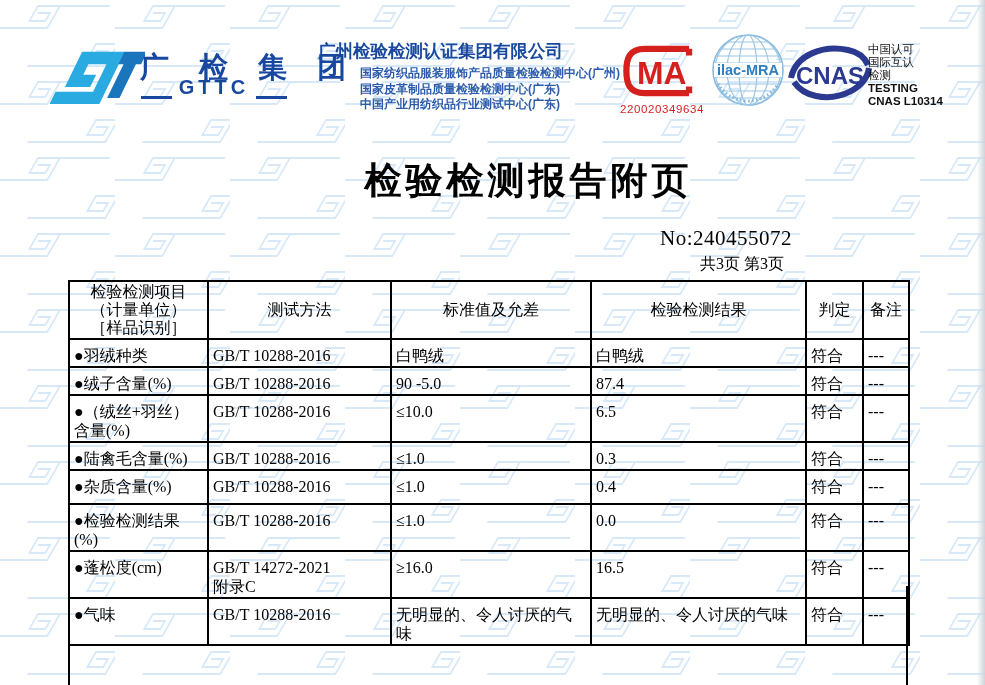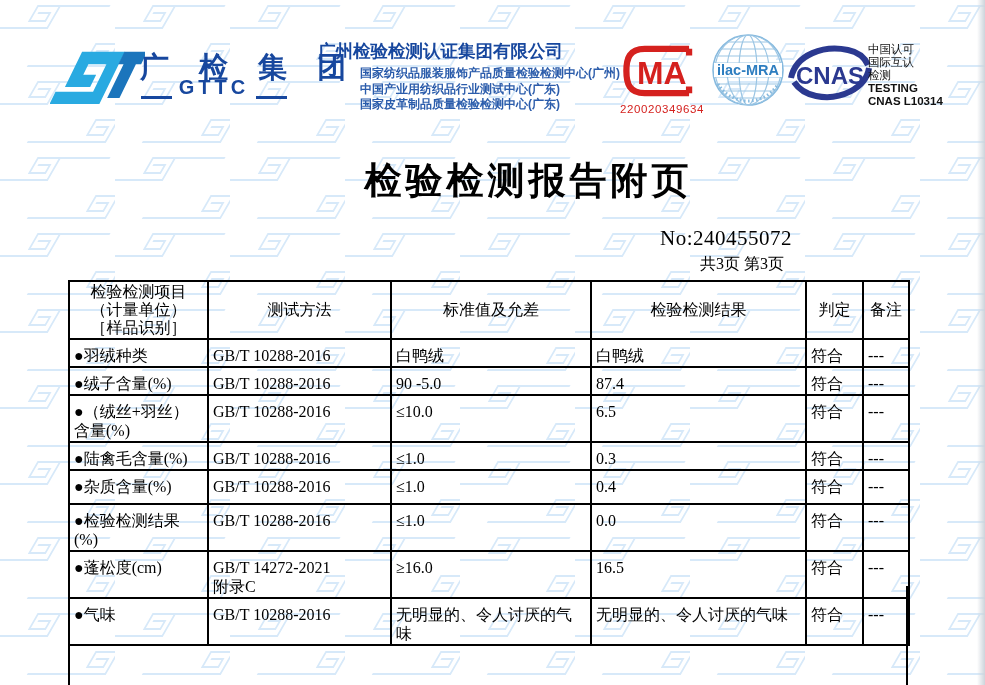--- a/index.html
+++ b/index.html
@@ -83,22 +83,22 @@
 <div class="layer logo-cn">广 检 集 团</div>
 <div class="layer gttc-row">
   <div class="gttc-dash"></div>
   <div class="gttc-word">GTTC</div>
   <div class="gttc-dash"></div>
 </div>
 
 <div class="layer company">
   <div class="company-name">广州检验检测认证集团有限公司</div>
   <div class="company-line">国家纺织品服装服饰产品质量检验检测中心(广州)</div>
+  <div class="company-line">国家皮革制品质量检验检测中心(广东)</div>
   <div class="company-line">中国产业用纺织品行业测试中心(广东)</div>
-  <div class="company-line">国家皮革制品质量检验检测中心(广东)</div>
 </div>
 
 <div class="layer cma">
   <svg width="88" height="54" viewBox="0 0 88 56">
     <path d="M70,5 H24 C8,5 5,15 5,28 C5,41 8,51 24,51 H70" stroke="#d5211e" stroke-width="6.5" fill="none"></path>
     <path d="M70,5 V12 M70,51 V44" stroke="#d5211e" stroke-width="6.5" fill="none"></path>
     <text x="16" y="41" font-family="Liberation Sans, DejaVu Sans, sans-serif" font-size="33" font-weight="bold" fill="#d5211e">MA</text>
   </svg>
   <div class="cma-number">220020349634</div>
 </div>

